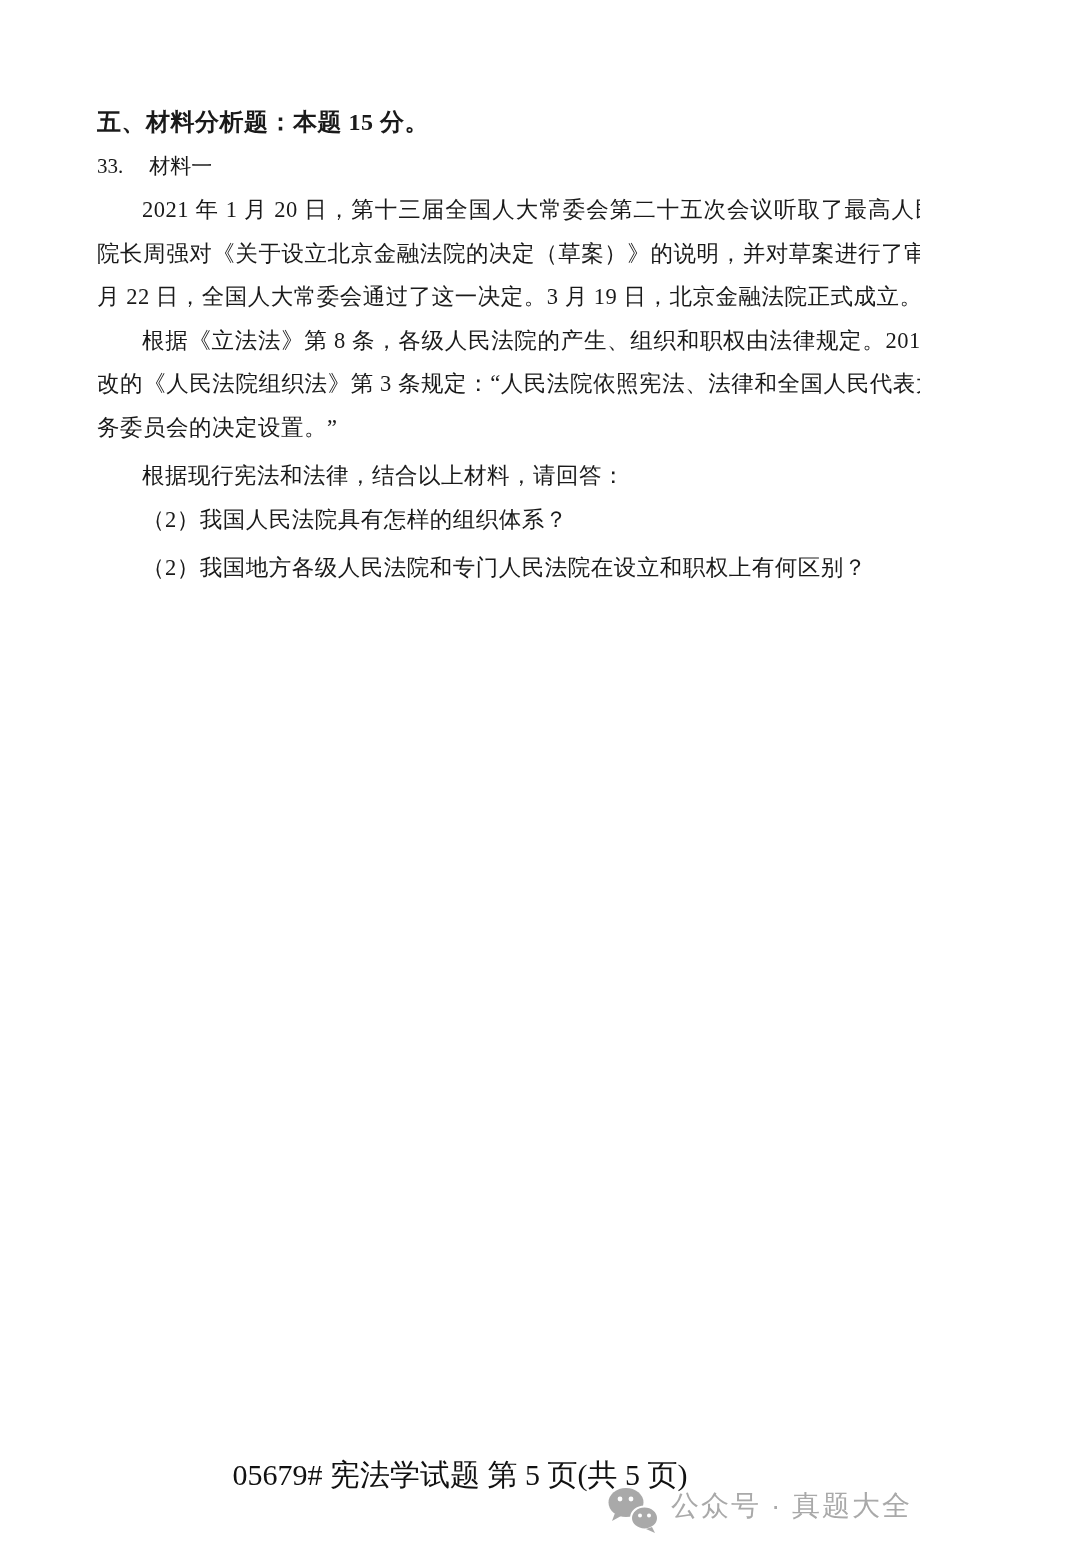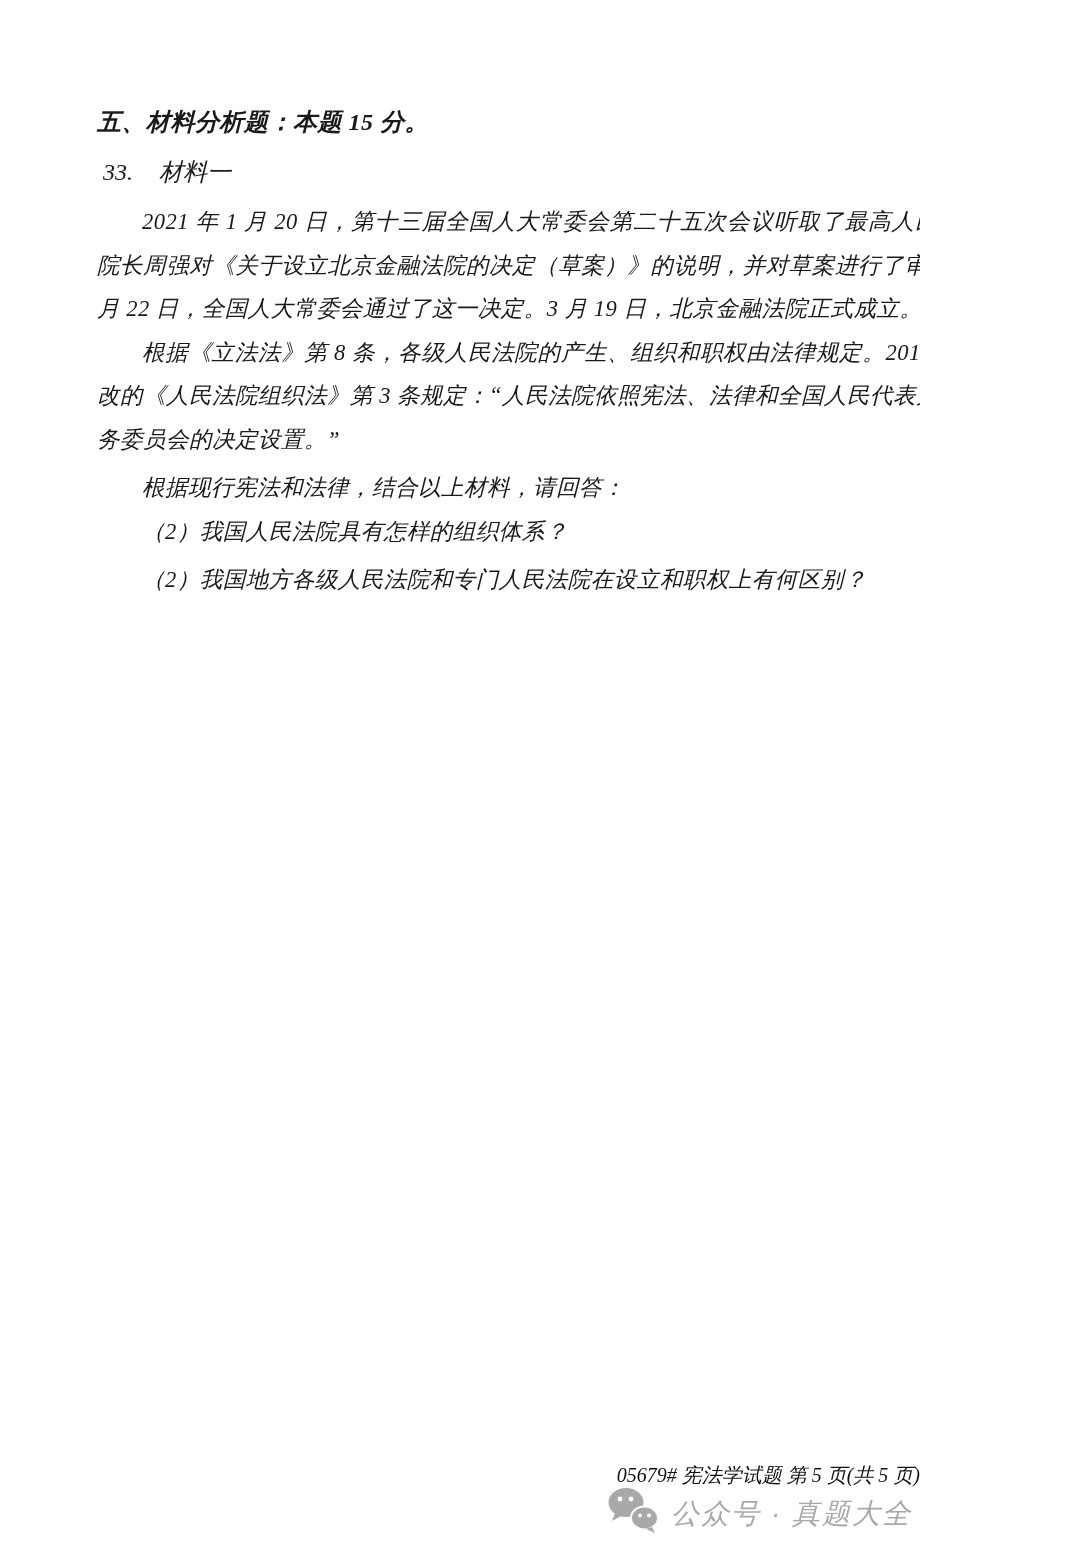--- a/index.html
+++ b/index.html
@@ -8,39 +8,38 @@
     background: #ffffff;
   }
   .page {
     position: relative;
     width: 920px;
     height: 1551px;
     background: #ffffff;
     overflow: hidden;
     font-family: "Liberation Serif", "DejaVu Serif", serif;
     color: #1a1a1a;
-    font-style: italic;
   }
   .content {
     position: absolute;
     top: 100px;
     left: 97px;
     width: 888px;
   }
   .section-heading {
     font-size: 24px;
     font-weight: bold;
     line-height: 44px;
     margin: 0;
     letter-spacing: 0.5px;
   }
   .question-line {
-    font-size: 24px;
+    font-size: 21px;
     line-height: 44px;
-    margin: 6px;
+    margin: 0;
   }
   .q-num {
     margin-right: 26px;
   }
   .para {
     font-size: 22.5px;
     line-height: 43.5px;
     margin: 0;
     text-align: justify;
     text-justify: inter-ideograph;
@@ -50,31 +49,31 @@
     text-indent: 2em;
   }
   .para.gap-before {
     margin-top: 5px;
   }
   .footer {
     position: absolute;
     top: 1460px;
     left: 0;
     width: 100%;
-    text-align: right;
-    font-size: 20px;
+    text-align: center;
+    font-size: 30px;
     line-height: 30px;
     color: #111111;
   }
   .watermark {
     position: absolute;
     top: 1487px;
     right: 8px;
     display: flex;
-    align-items: flex-end;
+    align-items: flex-start;
     gap: 12px;
     color: #a9a9a9;
     font-size: 28px;
     font-family: "Liberation Sans", "DejaVu Sans", sans-serif;
     letter-spacing: 2px;
   }
   .wechat-icon {
     width: 52px;
     height: 46px;
     flex: 0 0 auto;

